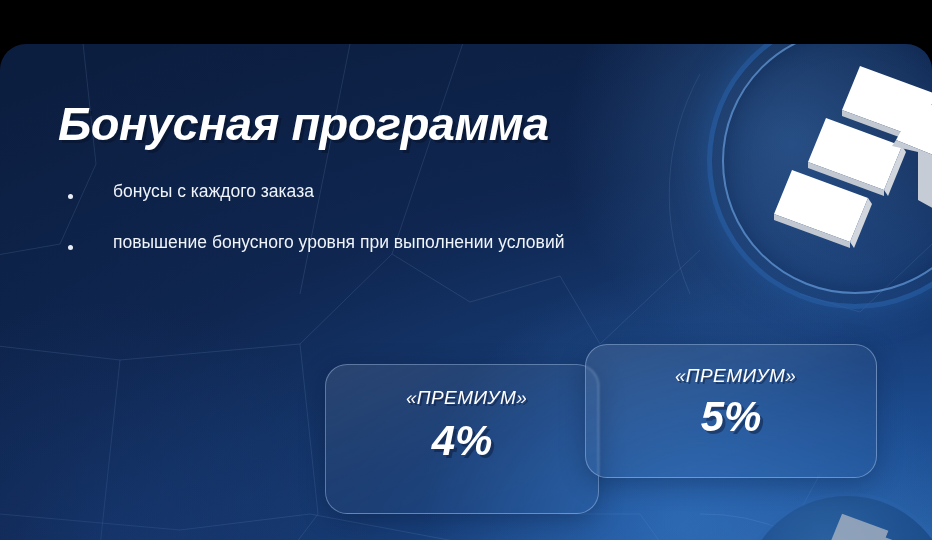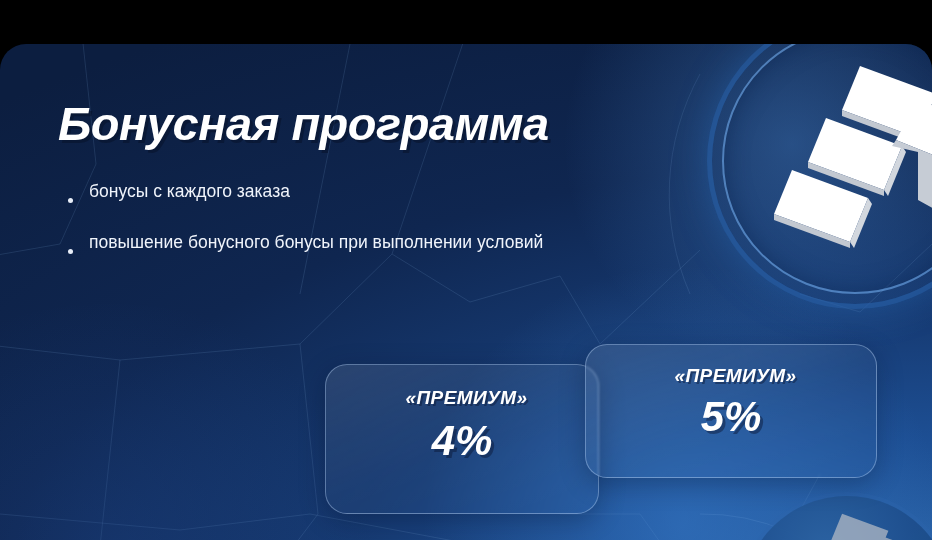--- a/index.html
+++ b/index.html
@@ -41,32 +41,32 @@
   #badge2-mark{position:absolute;left:44px;top:14px;width:128px;height:116px;opacity:.75;}
 
   
   #title{position:absolute;left:58px;top:52px;
          font-size:47px;font-weight:bold;font-style:italic;color:#fff;
          letter-spacing:-.5px;white-space:nowrap;
          text-shadow:3px 3px 0 rgba(8,18,42,.55);}
 
   
   #bullets{position:absolute;left:62px;top:136px;width:700px;}
-  .bullet{display:flex;align-items:flex-end;margin-bottom:28px;}
+  .bullet{display:flex;align-items:center;margin-bottom:28px;gap:24px;}
   .dot{width:5px;height:5px;border-radius:50%;background:#e8eef8;margin:10px 16px 0 6px;flex:0 0 auto;}
   .btext{font-size:17.5px;color:#f0f4fb;line-height:1.3;white-space:nowrap;}
 
   
   .card{position:absolute;border-radius:22px;
         background:linear-gradient(160deg,rgba(255,255,255,.10) 0%,rgba(255,255,255,.03) 55%,rgba(255,255,255,.01) 100%);
         border:1px solid rgba(185,212,245,.42);
         box-shadow:0 6px 26px rgba(4,14,36,.30);
         backdrop-filter:blur(1px);}
   .card .tier{position:absolute;left:0;right:0;text-align:center;
-        font-size:19px;font-weight:bold;font-style:italic;color:#fff;
+        font-size:19px;font-weight:normal;font-style:italic;color:#fff;
         letter-spacing:.4px;white-space:nowrap;
         text-shadow:2px 2px 0 rgba(10,22,50,.45);padding-left:9px;}
   .card .pct{position:absolute;left:0;right:0;text-align:center;
         font-size:42px;font-weight:bold;font-style:italic;color:#fff;
         text-shadow:3px 3px 0 rgba(10,22,50,.45);}
 
   #card-standard{left:62px;top:352px;width:248px;height:134px;}
   #card-standard .tier{top:19px;} #card-standard .pct{top:48px;}
 
   #card-comfort{left:325px;top:320px;width:272px;height:148px;}
@@ -135,21 +135,21 @@
 
   <div id="title">Бонусная программа</div>
 
   <div id="bullets">
     <div class="bullet">
       <span class="dot"></span>
       <span class="btext">бонусы с каждого заказа</span>
     </div>
     <div class="bullet">
       <span class="dot"></span>
-      <span class="btext">повышение бонусного бонусы при выполнении условий</span>
+      <span class="btext">повышение бонусного уровня при выполнении условий</span>
     </div>
   </div>
 
 
   <div class="card" id="card-comfort">
     <div class="tier">«ПРЕМИУМ»</div>
     <div class="pct">4%</div>
   </div>
 
   <div class="card" id="card-premium">

